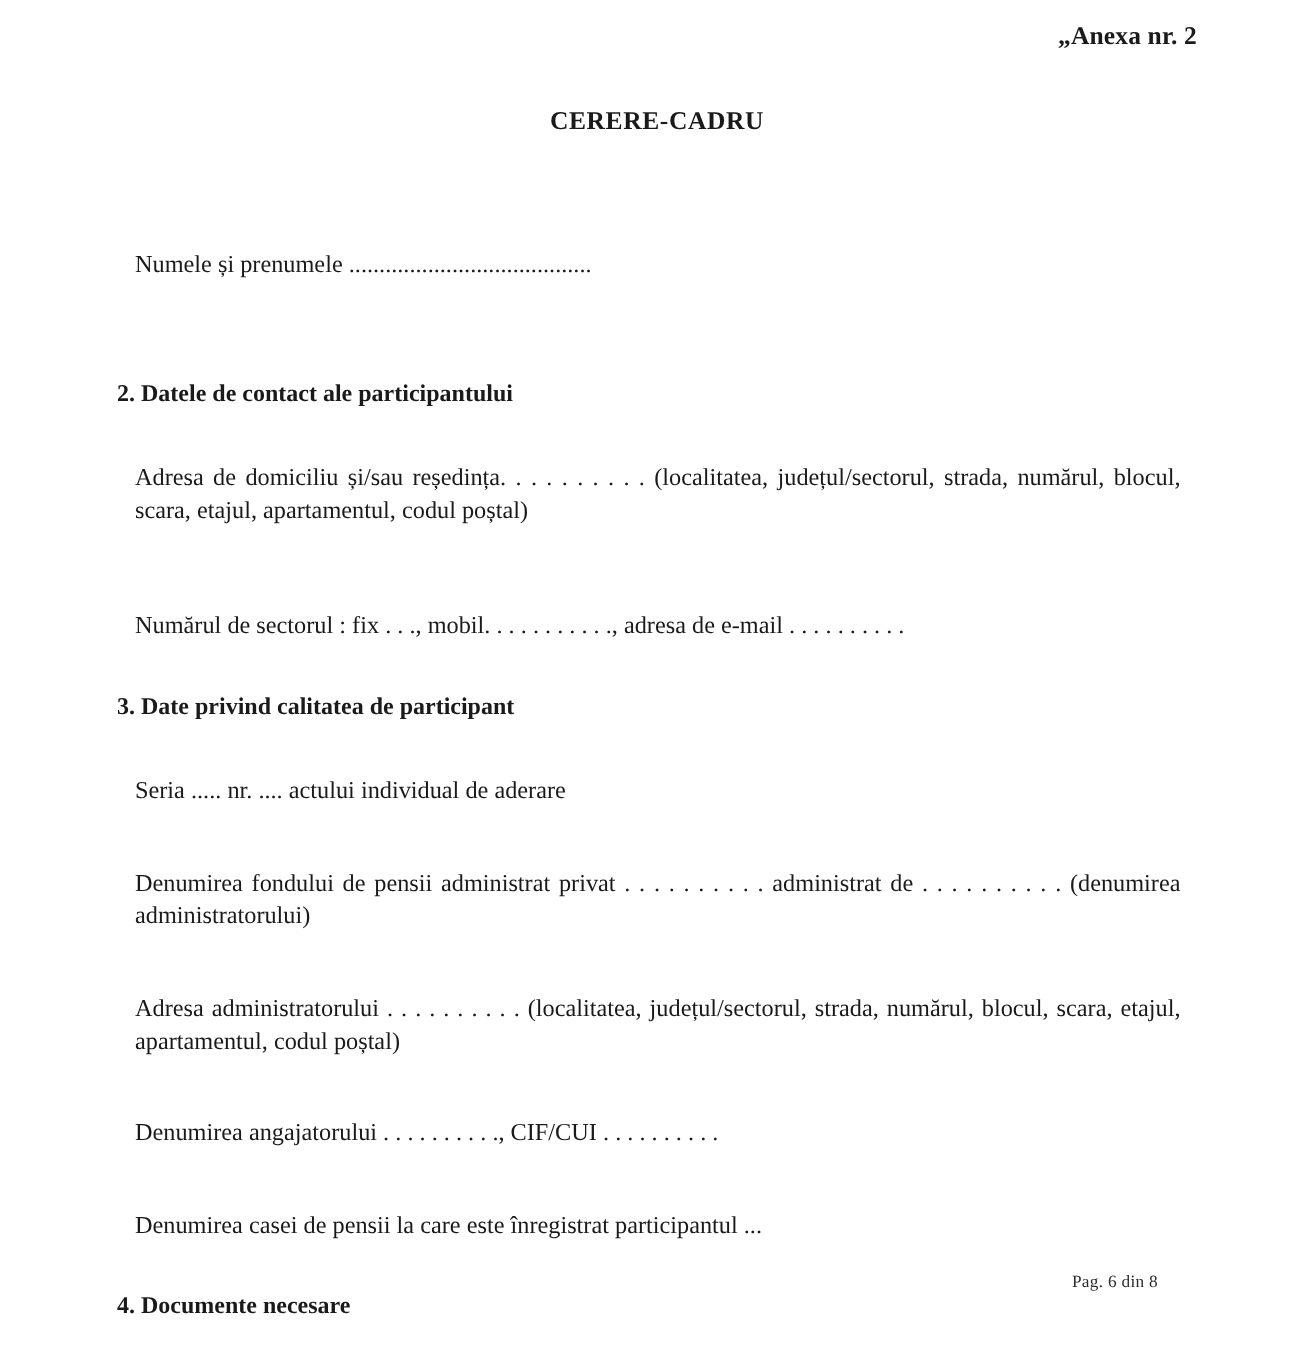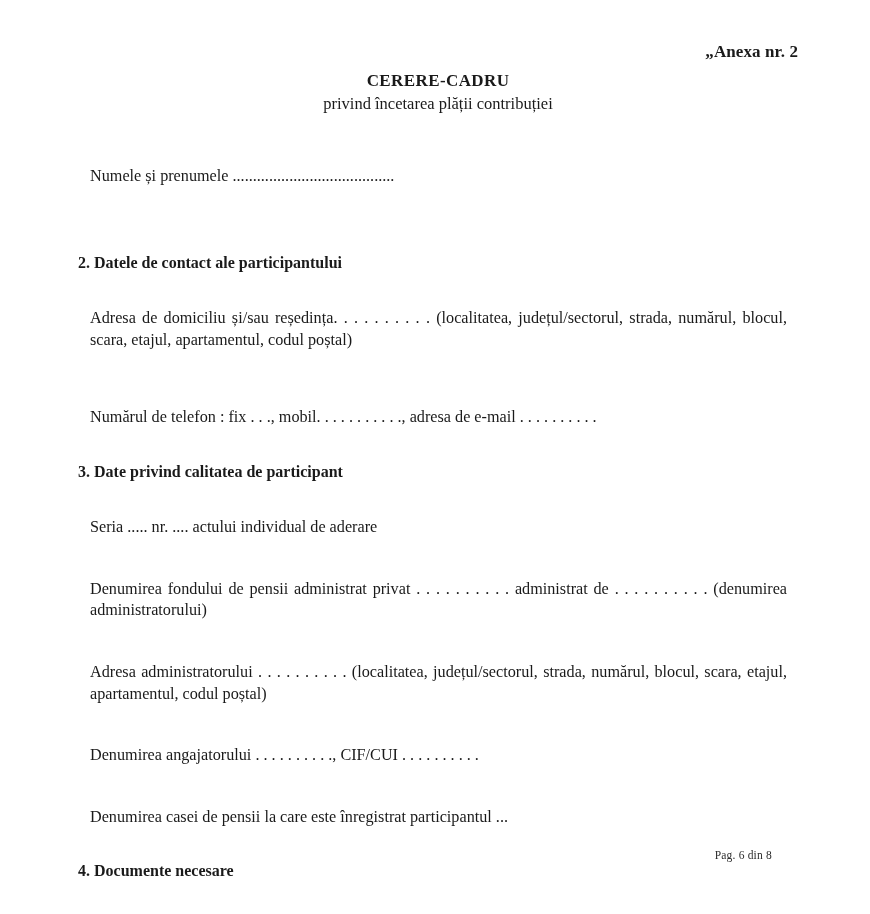--- a/index.html
+++ b/index.html
@@ -32,21 +32,20 @@
 
   
   .annex-header {
     position: absolute;
     right: 72px;
     top: 14px;
     font-size: 17px;
     font-weight: bold;
     letter-spacing: 0.1px;
     white-space: nowrap;
-    margin-top: 28px;
   }
 
   
   .title-block {
     position: absolute;
     left: 0;
     top: 70px;
     width: 720px;
     text-align: center;
   }
@@ -106,37 +105,36 @@
 <body>
 
 <div class="page">
 
   <div class="annex-header">„Anexa nr. 2</div>
 
   <div class="content">
 
     <div class="title-block">
       <div class="doc-title">CERERE-CADRU</div>
-      <div class="doc-subtitle">privind încetarea plății contribuției</div>
     </div>
 
     <div class="body-block">
 
       <div class="spacer-h"></div>
       <div class="para">Numele și prenumele ........................................</div>
       <div class="spacer-p"></div>
       <div class="spacer-p"></div>
 
       <div class="spacer-sec"></div>
       <div class="section-heading">2. Datele de contact ale participantului</div>
       <div class="spacer-h"></div>
       <div class="para">Adresa de domiciliu și/sau reședința. . . . . . . . . . (localitatea, județul/sectorul, strada, numărul, blocul, scara, etajul, apartamentul, codul poștal)</div>
       <div class="spacer-p"></div>
       <div class="spacer-p"></div>
-      <div class="para">Numărul de telefon : fix . . ., mobil. . . . . . . . . . ., adresa de e-mail . . . . . . . . . .</div>
+      <div class="para">Numărul de sectorul : fix . . ., mobil. . . . . . . . . . ., adresa de e-mail . . . . . . . . . .</div>
 
       <div class="spacer-sec"></div>
       <div class="section-heading">3. Date privind calitatea de participant</div>
       <div class="spacer-h"></div>
       <div class="para">Seria ..... nr. .... actului individual de aderare</div>
       <div class="spacer-p"></div>
       <div class="para">Denumirea fondului de pensii administrat privat . . . . . . . . . . administrat de . . . . . . . . . . (denumirea administratorului)</div>
       <div class="spacer-p"></div>
       <div class="para">Adresa administratorului . . . . . . . . . . (localitatea, județul/sectorul, strada, numărul, blocul, scara, etajul, apartamentul, codul poștal)</div>
       <div class="spacer-p"></div>

